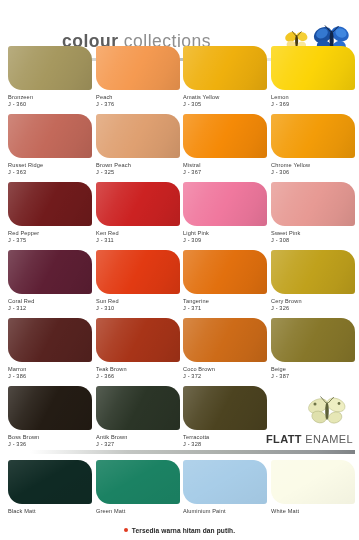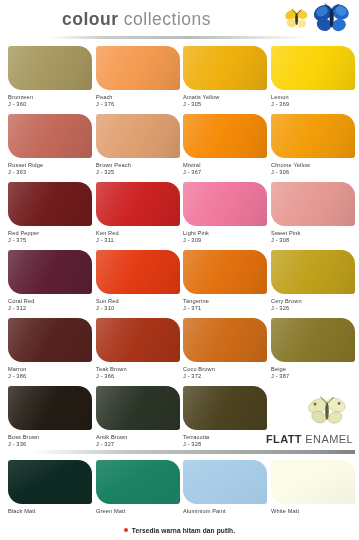--- a/index.html
+++ b/index.html
@@ -9,20 +9,21 @@
     font-family:"Liberation Sans", sans-serif;
     overflow:hidden;
     position:relative;
   }
 
   
   .header{
     position:relative;
     height:46px;
     width:305px;
+    margin-top:22px;
   }
   .title{
     position:absolute;
     left:62px; top:9px;
     font-size:17.5px;
     letter-spacing:.5px;
     color:#6e6e6e;
     white-space:nowrap;
   }
   .title .bold{

